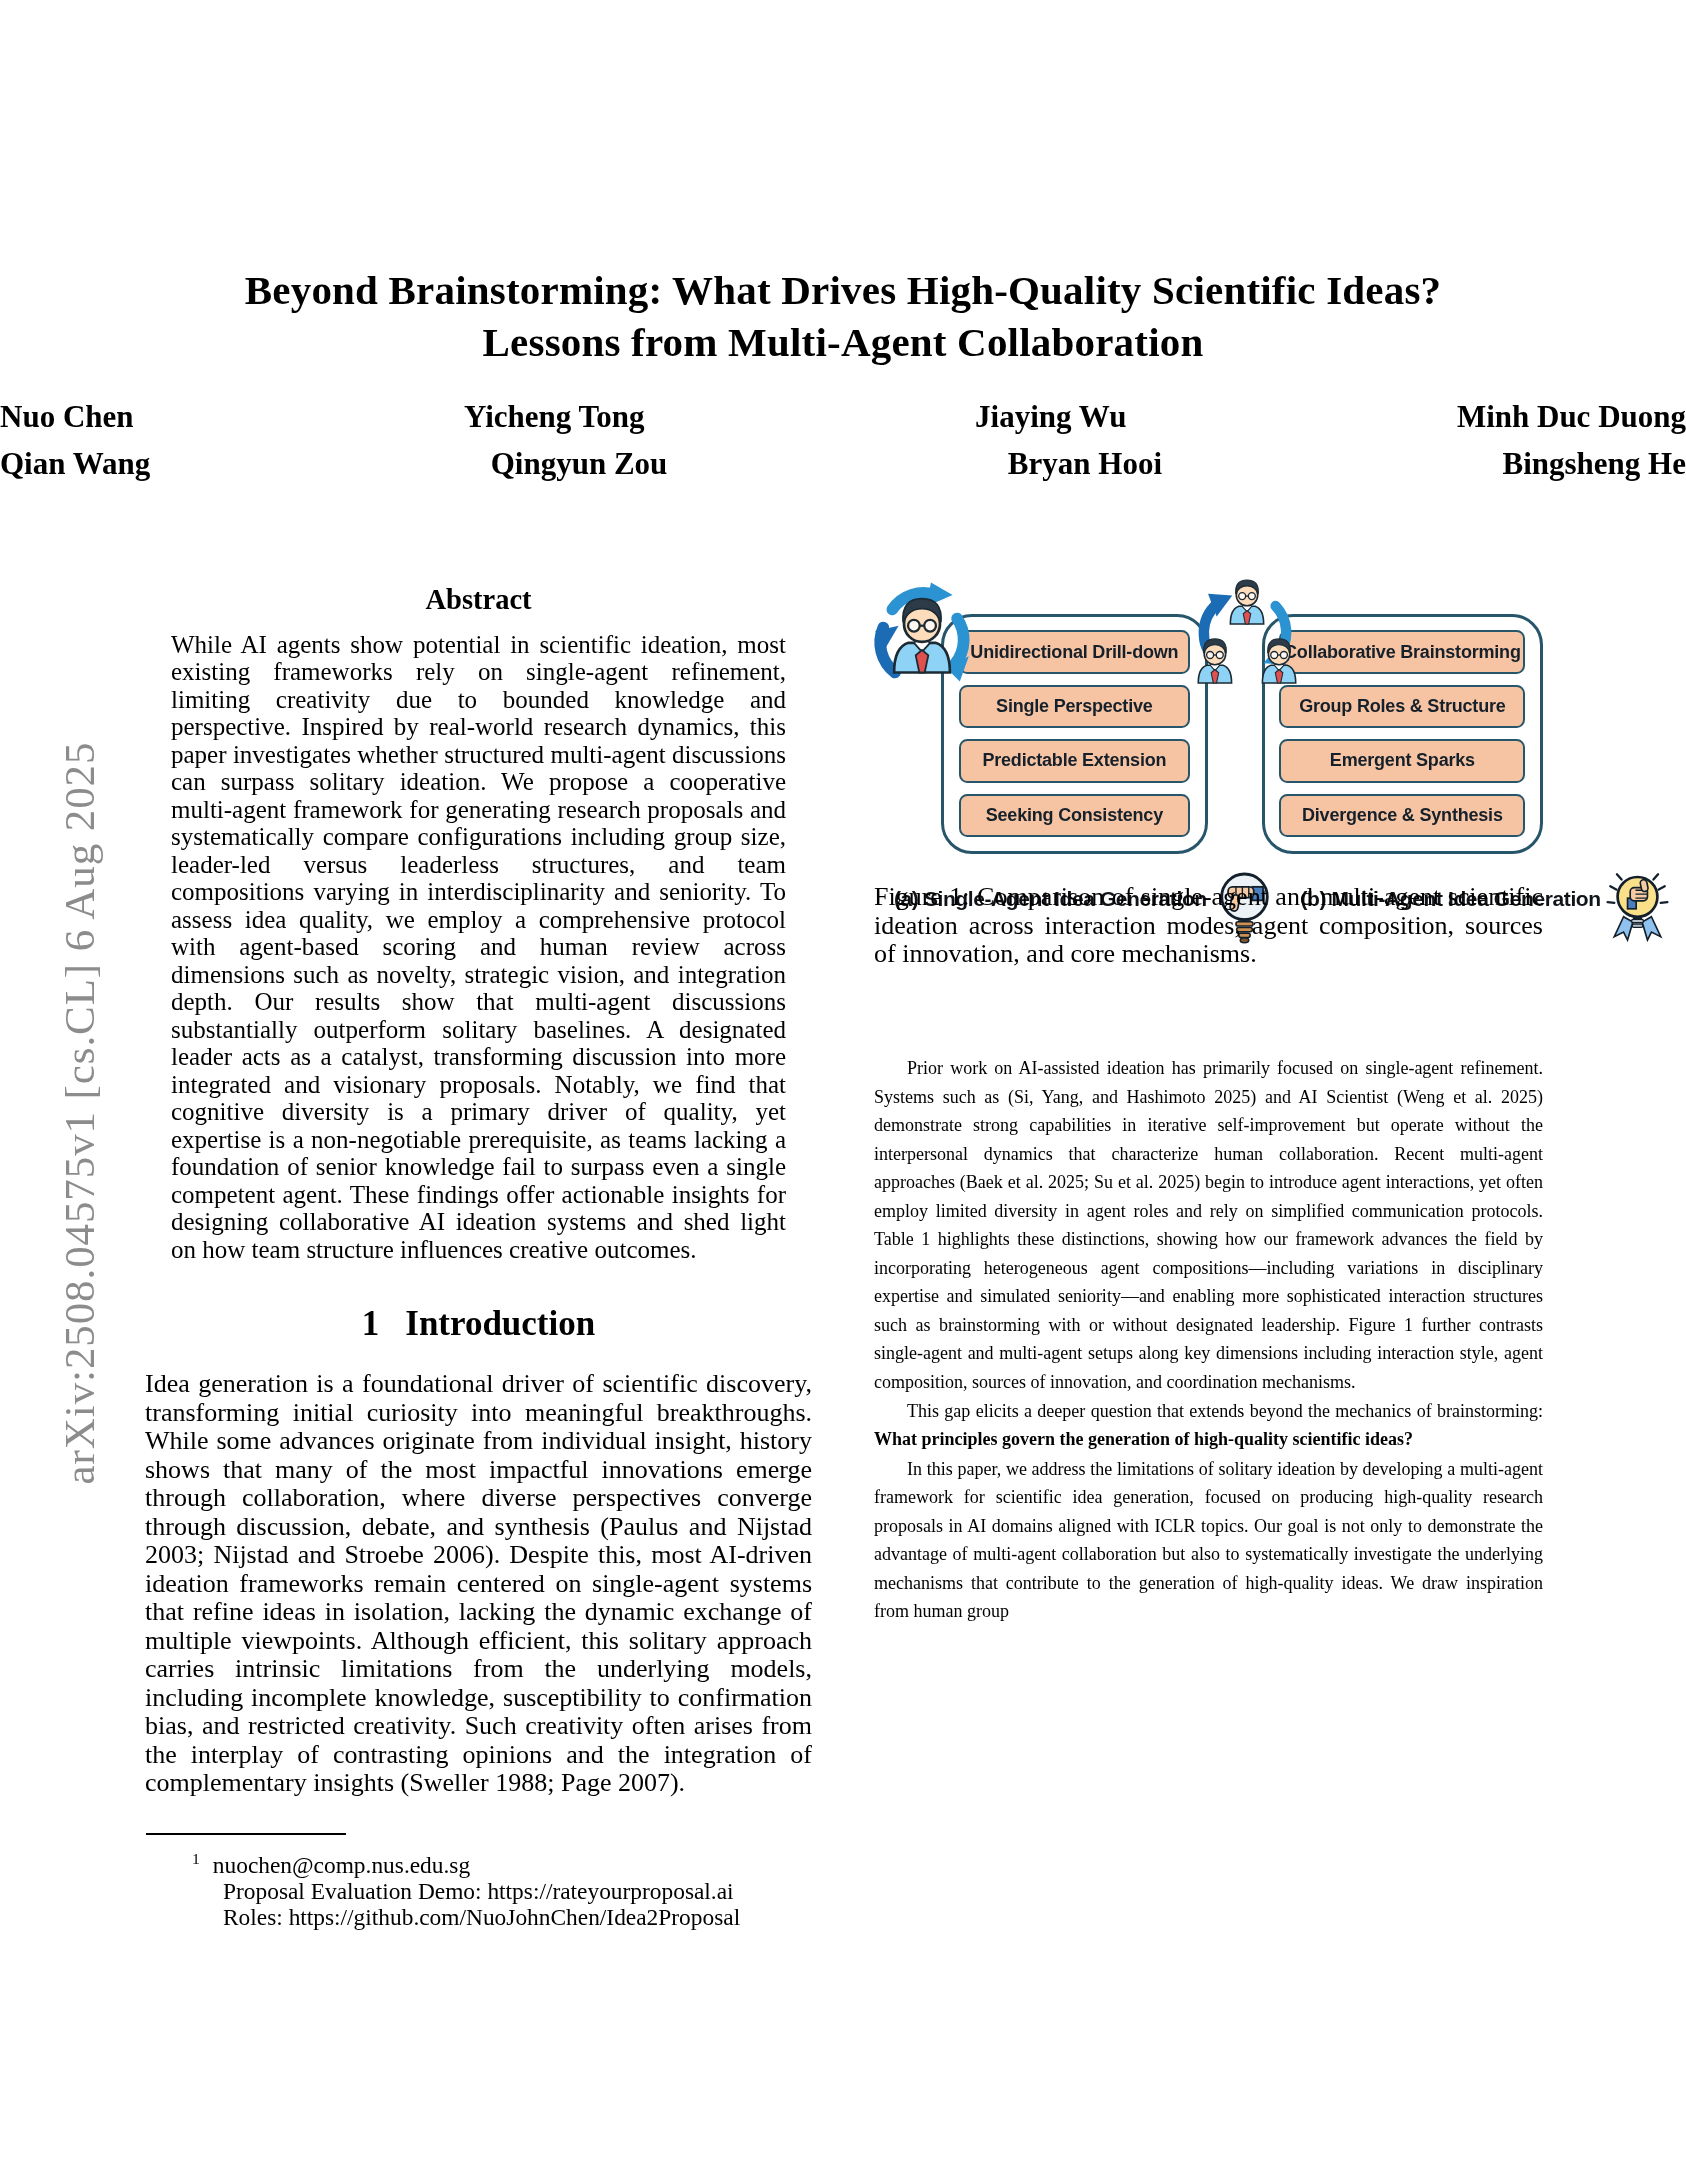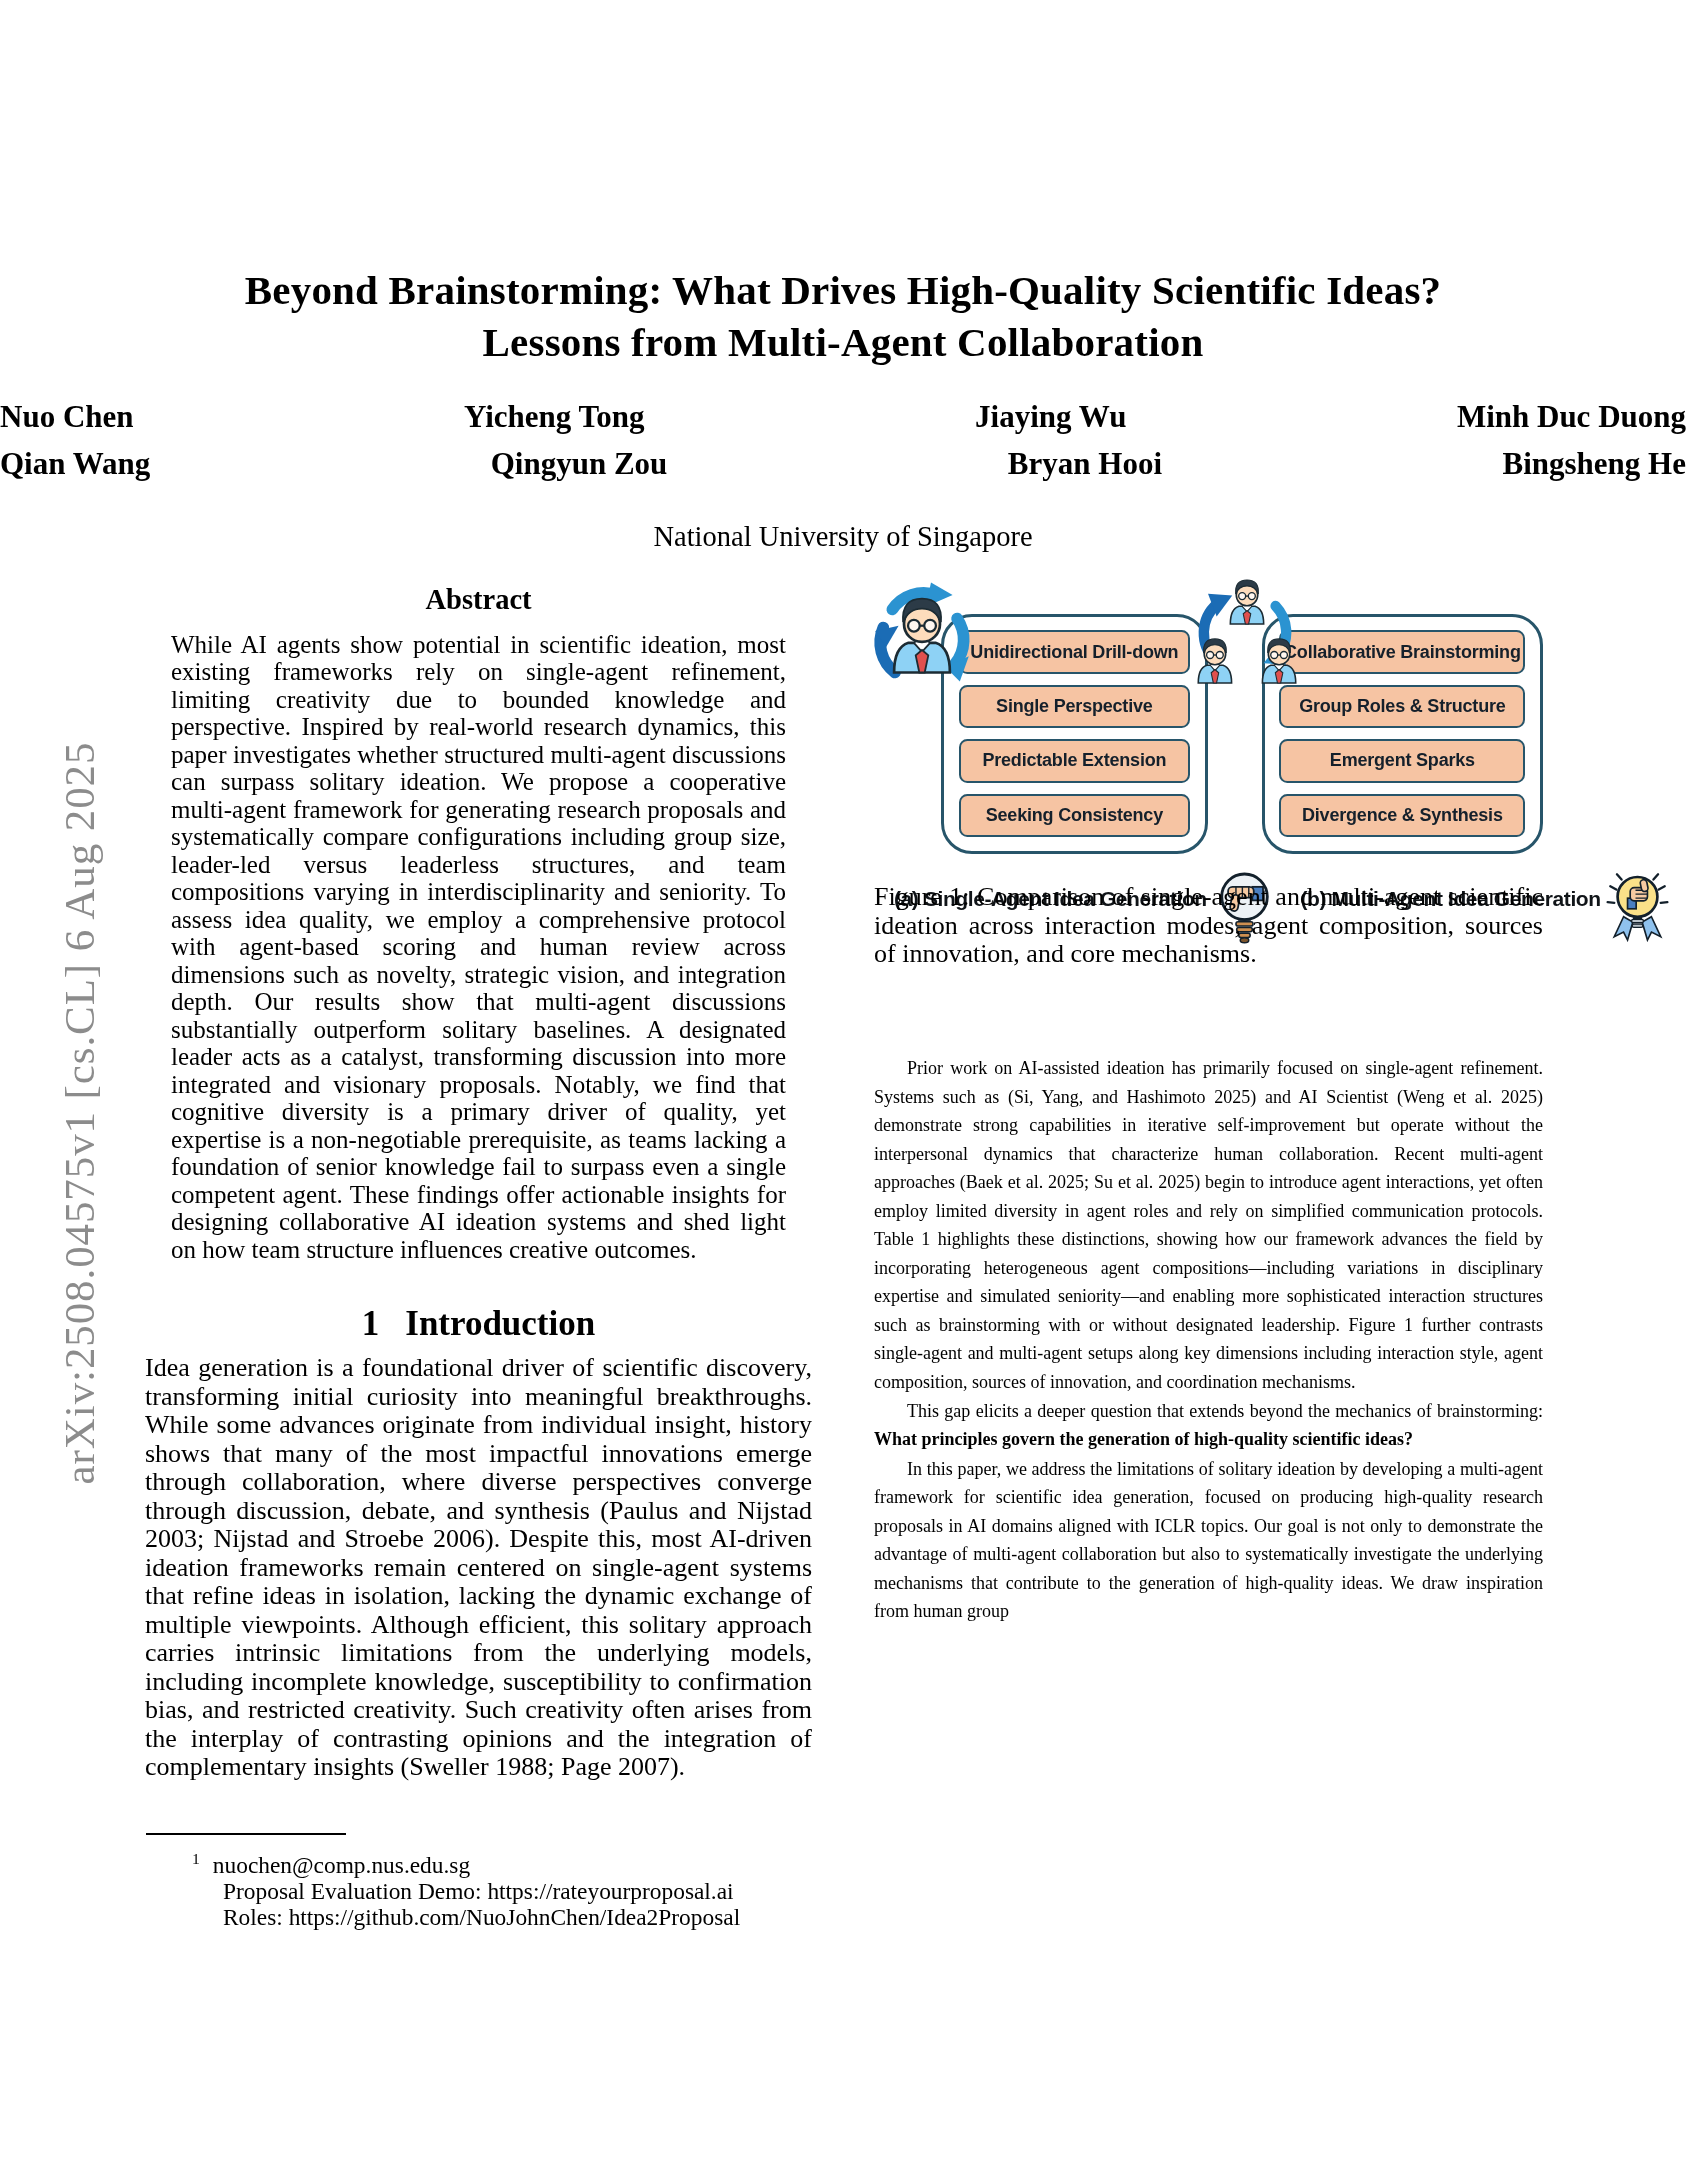--- a/index.html
+++ b/index.html
@@ -19,21 +19,21 @@
   .title{font-size:41px;font-weight:bold;line-height:52px;letter-spacing:0.2px;}
   .authors{margin-top:31px;display:flex;justify-content:space-between;gap:48px;font-size:31px;font-weight:bold;}
   .authors.row2{margin-top:11px;}
   .affiliation{margin-top:39px;font-size:28.5px;}
   
   .abstract-block{position:absolute;left:145px;top:584px;width:667px;}
   .abstract-heading{text-align:center;font-weight:bold;font-size:28.5px;}
   .abstract-text{margin:14.7px 26px 0 26px;font-size:25px;line-height:27.5px;text-align:justify;hyphens:auto;}
   .intro-block{position:absolute;left:145px;top:1304px;width:667px;}
   .intro-heading{display:flex;justify-content:center;gap:26px;font-size:35px;font-weight:bold;}
-  .intro-text{margin-top:10px;font-size:26px;line-height:28.5px;text-align:justify;hyphens:auto;}
+  .intro-text{margin-top:26px;font-size:26px;line-height:28.5px;text-align:justify;hyphens:auto;}
   .footnote{position:absolute;left:146px;top:1833px;width:667px;font-size:23.4px;line-height:26px;}
   .footnote-rule{width:200px;border:none;border-top:2.3px solid #000;margin:0 0 11px 0;}
   .fn-first{padding-left:46px;}
   .fn-first sup{font-size:15.6px;margin-right:13px;}
   .fn-line{padding-left:77px;}
   
   .fig-block{position:absolute;left:874px;top:562px;width:669px;}
   .panels{display:flex;gap:42px;padding-left:55px;padding-top:14.7px;}
   .panel{position:relative;padding-left:12px;}
   .panel-a{width:275px;}
@@ -100,21 +100,20 @@
       <span>Yicheng Tong</span>
       <span>Jiaying Wu</span>
       <span>Minh Duc Duong</span>
     </div>
     <div class="authors row2">
       <span>Qian Wang</span>
       <span>Qingyun Zou</span>
       <span>Bryan Hooi</span>
       <span>Bingsheng He</span>
     </div>
-    <div class="affiliation">National University of Singapore</div>
   </div>
 
   <div class="abstract-block">
     <div class="abstract-heading">Abstract</div>
     <div class="abstract-text">While AI agents show potential in scientific ideation, most existing frameworks rely on single-agent refinement, limiting creativity due to bounded knowledge and perspective. Inspired by real-world research dynamics, this paper investigates whether structured multi-agent discussions can surpass solitary ideation. We propose a cooperative multi-agent framework for generating research proposals and systematically compare configurations including group size, leader-led versus leaderless structures, and team compositions varying in interdisciplinarity and seniority. To assess idea quality, we employ a comprehensive protocol with agent-based scoring and human review across dimensions such as novelty, strategic vision, and integration depth. Our results show that multi-agent discussions substantially outperform solitary baselines. A designated leader acts as a catalyst, transforming discussion into more integrated and visionary proposals. Notably, we find that cognitive diversity is a primary driver of quality, yet expertise is a non-negotiable prerequisite, as teams lacking a foundation of senior knowledge fail to surpass even a single competent agent. These findings offer actionable insights for designing collaborative AI ideation systems and shed light on how team structure influences creative outcomes.</div>
   </div>
 
   <div class="intro-block">
     <div class="intro-heading">
       <span>1</span>

